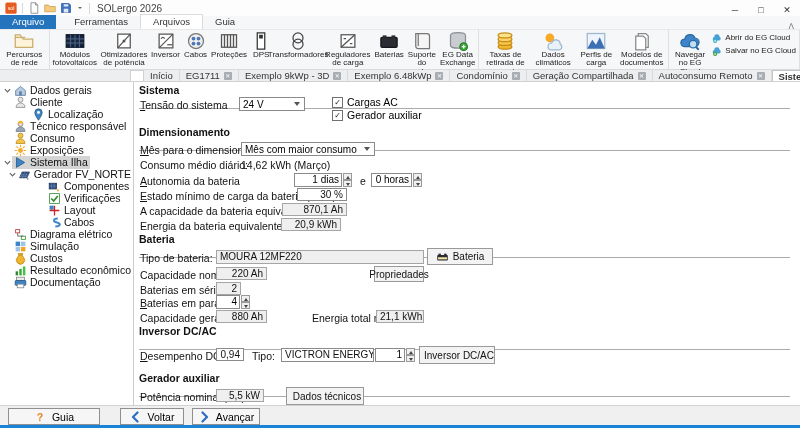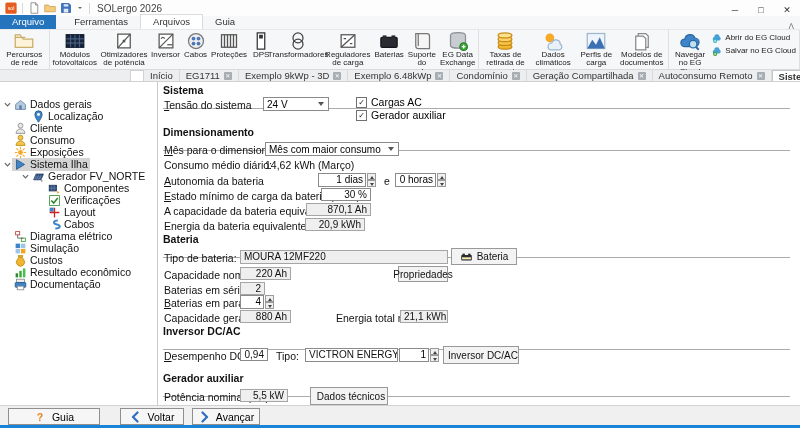--- a/index.html
+++ b/index.html
@@ -48,22 +48,22 @@
             padding-left:130px;}
   .dtab{display:flex;align-items:center;padding:0 6px;font-size:9.5px;color:#333;
         border-right:1px solid #d8dadc;white-space:nowrap;}
   .dtab.blank{width:22px;background:#fff;border:1px solid #cfd1d3;border-bottom:none;}
   .dtab.active{background:#fff;font-weight:bold;border:1px solid #c4c6c8;border-bottom:none;}
   .dclose{width:8px;height:8px;margin-left:4px;background:#a7adb3;color:#fff;font-size:6px;
           line-height:8px;text-align:center;border-radius:1px;}
 
   
   #main{position:absolute;left:0;top:82px;width:800px;height:323px;display:flex;}
-  #tree-panel{width:158px;height:100%;background:#fff;border-right:1px solid #c9cbcd;
-              box-sizing:border-box;padding-top:16px;overflow:hidden;}
+  #tree-panel{width:134px;height:100%;background:#fff;border-right:1px solid #c9cbcd;
+              box-sizing:border-box;padding-top:2px;overflow:hidden;}
   .trow{height:12px;display:flex;align-items:center;font-size:10.5px;color:#111;white-space:nowrap;}
   .tind{display:inline-block;height:1px;}
   .texp{width:10px;display:flex;align-items:center;justify-content:center;}
   .texp svg{width:7px;height:7px;}
   .ticon{width:13px;height:13px;margin-right:3px;flex:0 0 13px;}
   .thl{display:flex;align-items:center;padding:0 2px;}
   .trow.sel .thl{background:#d4d4d4;}
 
   #form{position:relative;flex:1;background:#fff;font-size:10.5px;}
   .sect{position:absolute;left:5px;right:10px;font-weight:bold;font-size:10.5px;color:#111;
@@ -414,43 +414,57 @@
           <span class="icon ticon">
             <svg viewBox="0 0 16 16">
               <path d="M2 8l6-5 6 5v6H2z" fill="#b8cbe0" stroke="#5b7ca3"></path>
               <rect x="6.5" y="9" width="3" height="5" fill="#5b7ca3"></rect>
             </svg>
           </span>
           <span>Dados gerais</span>
         </span>
       </div>
       <div class="trow">
+        <span class="tind" style="width: 2px;"></span>
+        <span class="texp"></span>
+        <span class="thl">
+          <span class="icon ticon">
+            <svg viewBox="0 0 16 16">
+              <circle cx="8" cy="4.5" r="3" fill="#e8e8e8" stroke="#888"></circle>
+              <path d="M2.5 14a5.5 5.5 0 0111 0z" fill="#e8e8e8" stroke="#888"></path>
+            </svg>
+          </span>
+          <span>Cliente</span>
+        </span>
+      </div>
+      <div class="trow">
         <span class="tind" style="width: 20px;"></span>
         <span class="texp"></span>
         <span class="thl">
           <span class="icon ticon">
             <svg viewBox="0 0 16 16">
               <path d="M8 1a4.5 4.5 0 014.5 4.5C12.5 9 8 15 8 15S3.5 9 3.5 5.5A4.5 4.5 0 018 1z" fill="#3d85c8" stroke="#28567f"></path>
               <circle cx="8" cy="5.5" r="1.8" fill="#fff"></circle>
             </svg>
           </span>
           <span>Localização</span>
         </span>
       </div>
       <div class="trow">
         <span class="tind" style="width: 2px;"></span>
         <span class="texp"></span>
         <span class="thl">
           <span class="icon ticon">
             <svg viewBox="0 0 16 16">
-              <circle cx="8" cy="4.5" r="3" fill="#e8e8e8" stroke="#888"></circle>
-              <path d="M2.5 14a5.5 5.5 0 0111 0z" fill="#e8e8e8" stroke="#888"></path>
-            </svg>
-          </span>
-          <span>Cliente</span>
+              <circle cx="8" cy="5" r="3" fill="#f0d8c0" stroke="#888"></circle>
+              <path d="M4.8 4a3.2 3.2 0 016.4 0z" fill="#f2b52f"></path>
+              <path d="M2.5 14a5.5 5.5 0 0111 0z" fill="#9aa7b8" stroke="#6d7a8a"></path>
+            </svg>
+          </span>
+          <span>Técnico responsável</span>
         </span>
       </div>
       <div class="trow">
         <span class="tind" style="width: 2px;"></span>
         <span class="texp"></span>
         <span class="thl">
           <span class="icon ticon">
             <svg viewBox="0 0 16 16">
               <circle cx="8" cy="4.5" r="3" fill="#f7c54a" stroke="#b8860b"></circle>
               <path d="M2.5 14a5.5 5.5 0 0111 0z" fill="#f7c54a" stroke="#b8860b"></path>

